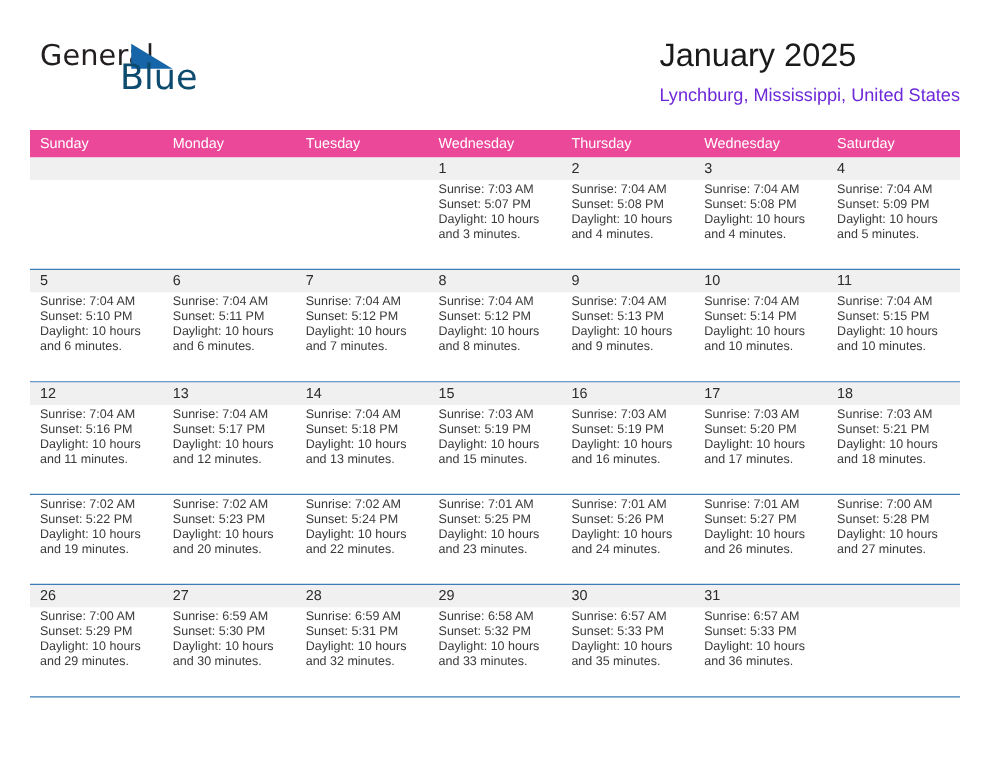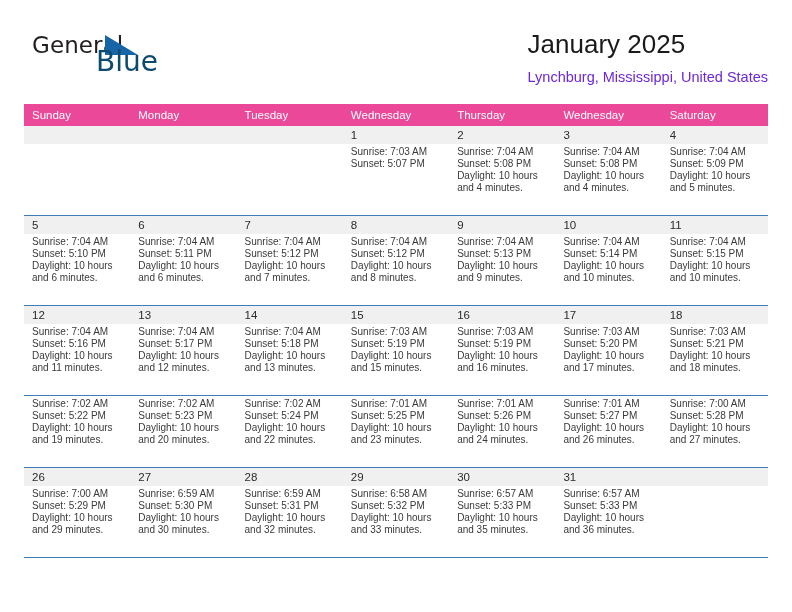--- a/index.html
+++ b/index.html
@@ -197,20 +197,21 @@
             <div class="cell-num">3</div>
             <div class="cell-num">4</div>
           </div>
           <div class="bodyrow">
             <div class="cell-body empty"></div>
             <div class="cell-body empty"></div>
             <div class="cell-body empty"></div>
             <div class="cell-body">
               <div>Sunrise: 7:03 AM</div>
               <div>Sunset: 5:07 PM</div>
+              <div class="daylight">Daylight: 10 hours and 3 minutes.</div>
             </div>
             <div class="cell-body">
               <div>Sunrise: 7:04 AM</div>
               <div>Sunset: 5:08 PM</div>
               <div class="daylight">Daylight: 10 hours and 4 minutes.</div>
             </div>
             <div class="cell-body">
               <div>Sunrise: 7:04 AM</div>
               <div>Sunset: 5:08 PM</div>
               <div class="daylight">Daylight: 10 hours and 4 minutes.</div>

